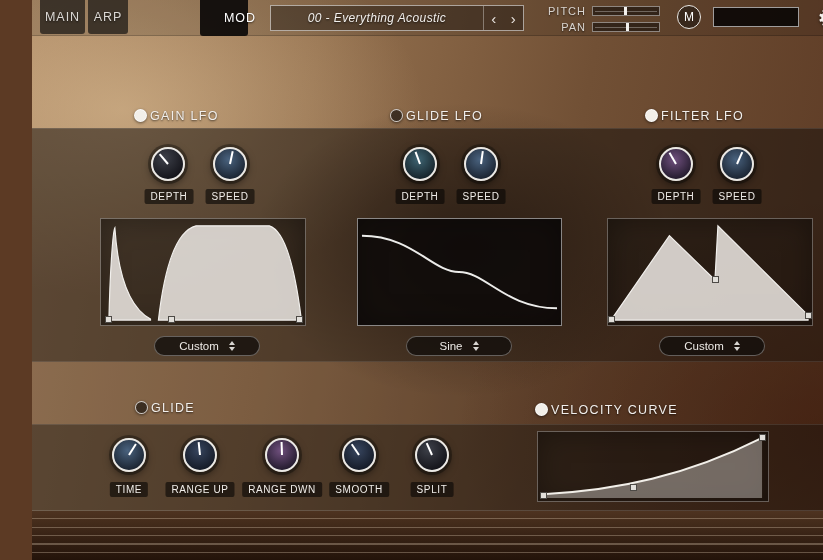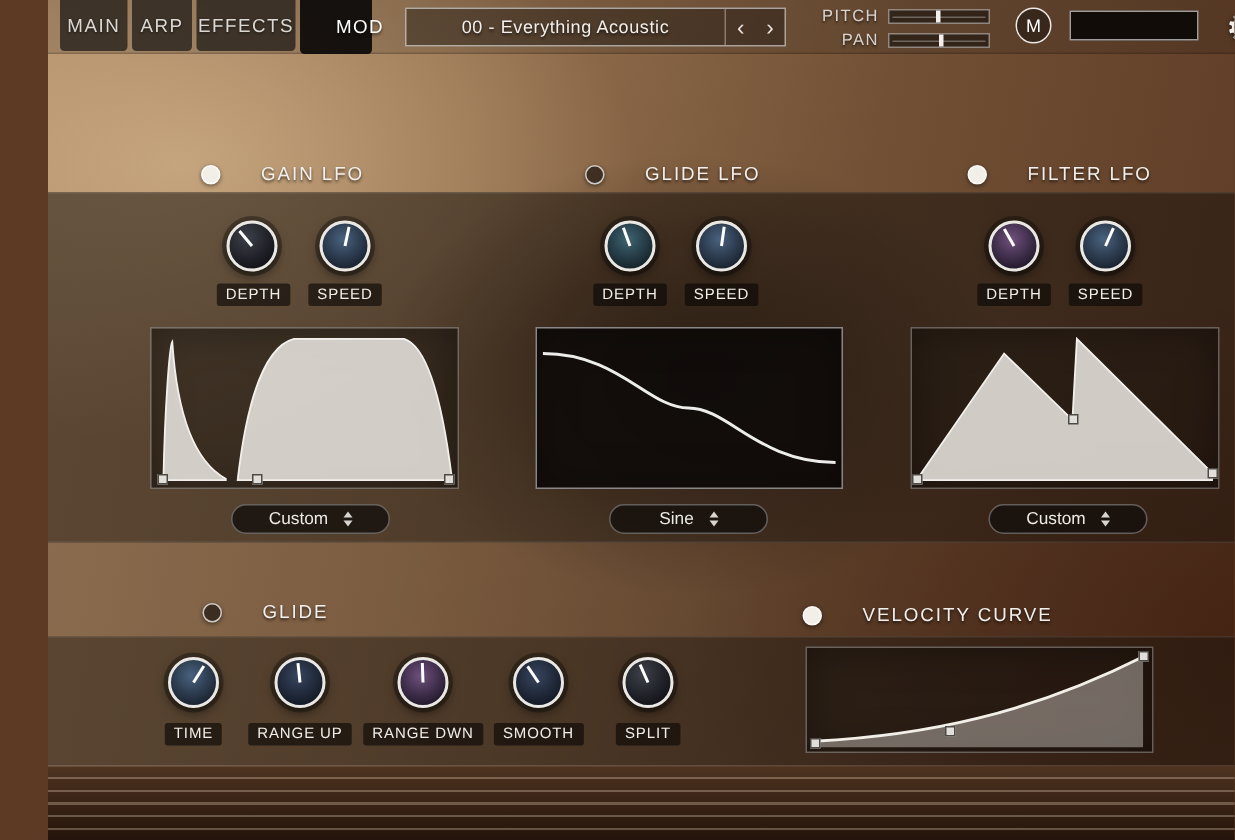--- a/index.html
+++ b/index.html
@@ -28,35 +28,35 @@
       linear-gradient(#4e3320, #23130a);
   }
 
   
   .tab { top:0; height:34px; display:flex; align-items:center; justify-content:center;
     background:rgba(38,32,28,0.80); color:#dcd8d4; font-size:12.5px; letter-spacing:1px;
     border-radius:0 0 3px 3px; cursor:pointer; text-shadow:0 1px 2px rgba(0,0,0,0.6); }
   .tab.active { background:rgba(12,10,9,0.93); color:#ffffff; height:36px;padding-left:32px; }
   .preset { left:238px; top:5px; width:254px; height:26px; border:1px solid rgba(255,255,255,0.55);
     background:rgba(22,17,14,0.42); display:flex; align-items:center; }
-  .preset-name { flex:1; text-align:center; font-size:12px; letter-spacing:0.4px; }
+  .preset-name { flex:1; text-align:center; font-size:12px; letter-spacing:0.4px;font-style:italic; }
   .preset-arrows { width:40px; height:100%; border-left:1px solid rgba(255,255,255,0.35);
     display:flex; align-items:center; justify-content:space-around; font-size:15px; color:#e9e5e1; }
   .preset-arrows span { cursor:pointer; line-height:1; }
   .mini-label { font-size:11px; letter-spacing:1px; color:#d9d4cf; text-shadow:0 1px 2px rgba(0,0,0,0.6); text-align:right; width:40px; }
   .hslider { width:68px; height:10px; border:1px solid rgba(255,255,255,0.45); background:rgba(14,11,9,0.55); position:relative; }
   .hslider::before { content:""; position:absolute; left:2px; right:2px; top:50%; height:1px; background:rgba(255,255,255,0.30); }
   .hslider .handle-v { position:absolute; top:0; width:3px; height:100%; background:#f4f1ed; }
   .mute { left:645px; top:5px; width:24px; height:24px; border-radius:50%; border:1.5px solid #ece9e5;
     background:rgba(20,16,13,0.50); display:flex; align-items:center; justify-content:center; font-size:12px; color:#fff; cursor:pointer; }
   .meter { left:681px; top:7px; width:86px; height:20px; background:rgba(8,6,5,0.88); border:1px solid rgba(255,255,255,0.6); }
   .gear { left:785px; top:3px; font-size:26px; color:#f3f0ec; text-shadow:0 1px 3px rgba(0,0,0,0.7); cursor:pointer; line-height:30px; }
 
   
-  .section-title { display:flex; align-items:center; gap:27px; font-size:12.5px; letter-spacing:1.3px; }
+  .section-title { display:flex; gap:3px; font-size:12.5px; letter-spacing:1.3px; }
   .toggle { width:13px; height:13px; border-radius:50%; border:1px solid rgba(255,255,255,0.75);
     background:rgba(22,17,14,0.65); box-shadow:0 1px 3px rgba(0,0,0,0.5); cursor:pointer; flex:0 0 auto; }
   .toggle.on { background:#f2efe9; }
 
   
   .knob { position:absolute; width:34px; height:34px; border-radius:50%;
     border:2px solid #eae8e4;
     background:radial-gradient(circle at 38% 30%, #3d4049, #15151b 75%);
     box-shadow:0 0 0 3px rgba(10,8,6,0.35), 0 3px 8px rgba(0,0,0,0.55); cursor:pointer; }
   .knob.tint-blue   { background:radial-gradient(circle at 45% 35%, #49627e, #1a2330 78%); }
@@ -89,21 +89,20 @@
 <div id="app">
 
   <div class="abs header-band"></div>
   <div class="abs panel-lfo"></div>
   <div class="abs mid-band"></div>
   <div class="abs panel-bottom"></div>
   <div class="abs strings"></div>
 
   <div class="abs tab" style="left:8px; width:45px;">MAIN</div>
   <div class="abs tab" style="left:56px; width:40px;">ARP</div>
-  <div class="abs tab" style="left:99px; width:66px;">EFFECTS</div>
   <div class="abs tab active" style="left:168px; width:48px;">MOD</div>
 
   <div class="abs preset">
     <span class="preset-name txt">00 - Everything Acoustic</span>
     <span class="preset-arrows">
       <span>‹</span>
       <span>›</span>
     </span>
   </div>
 

